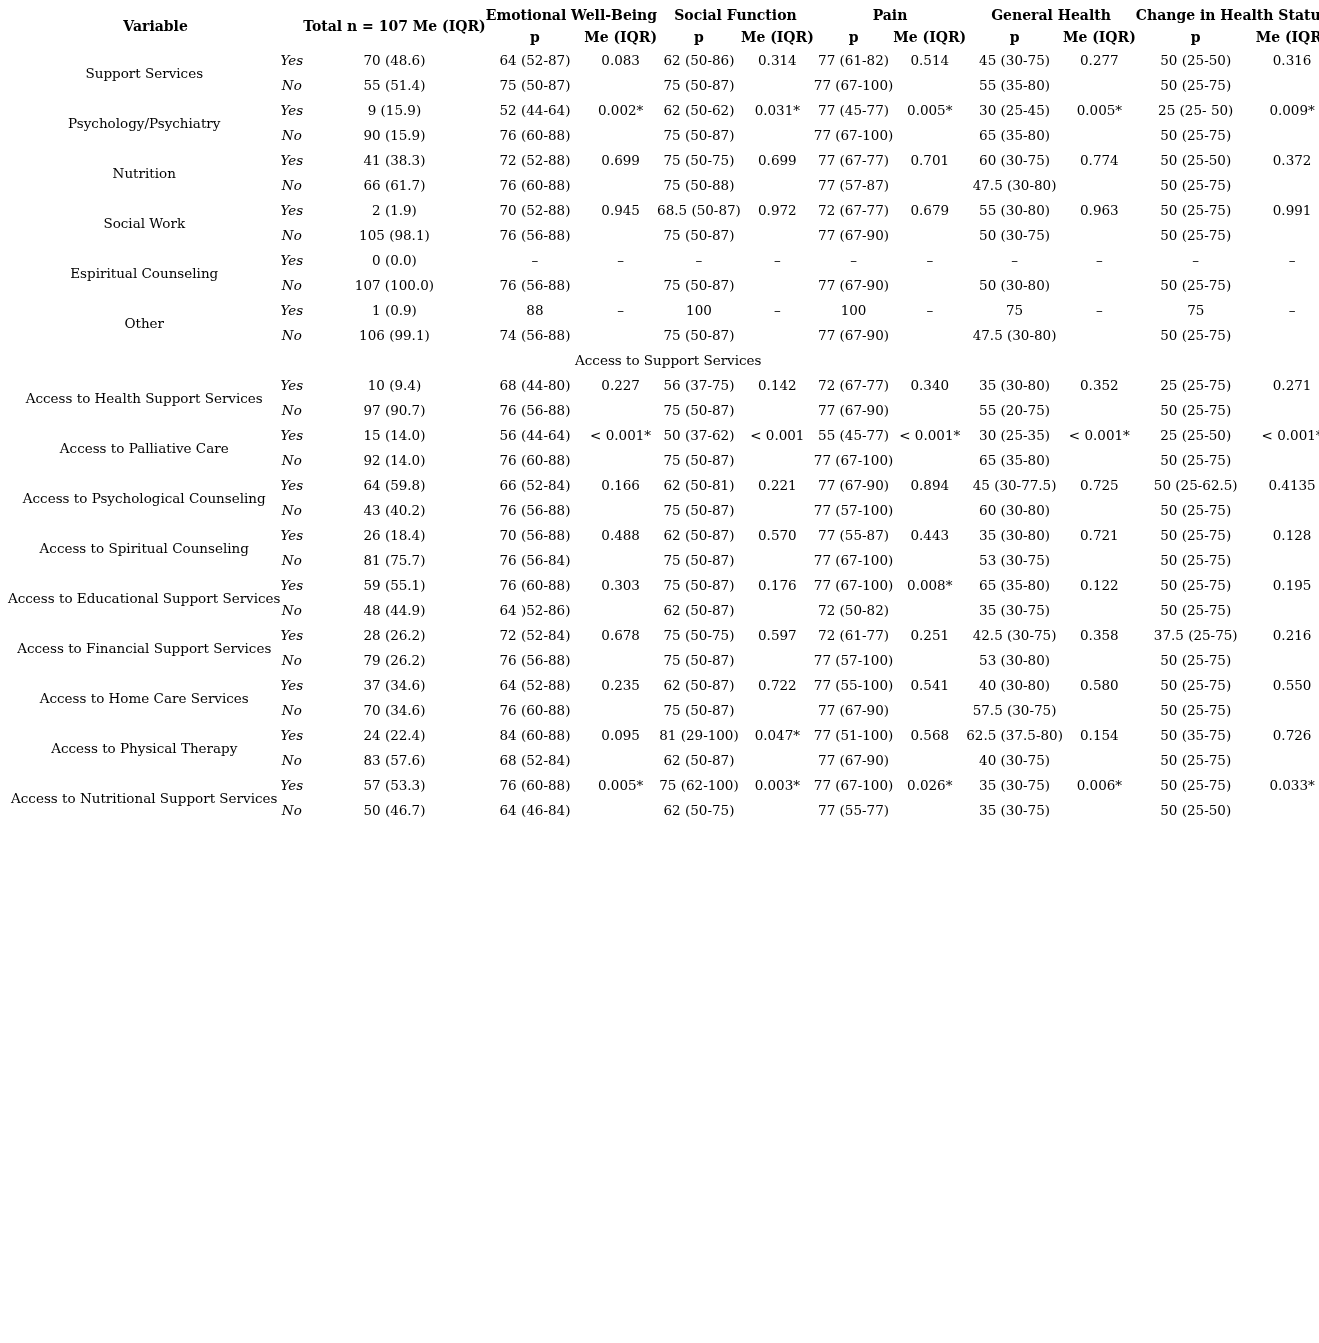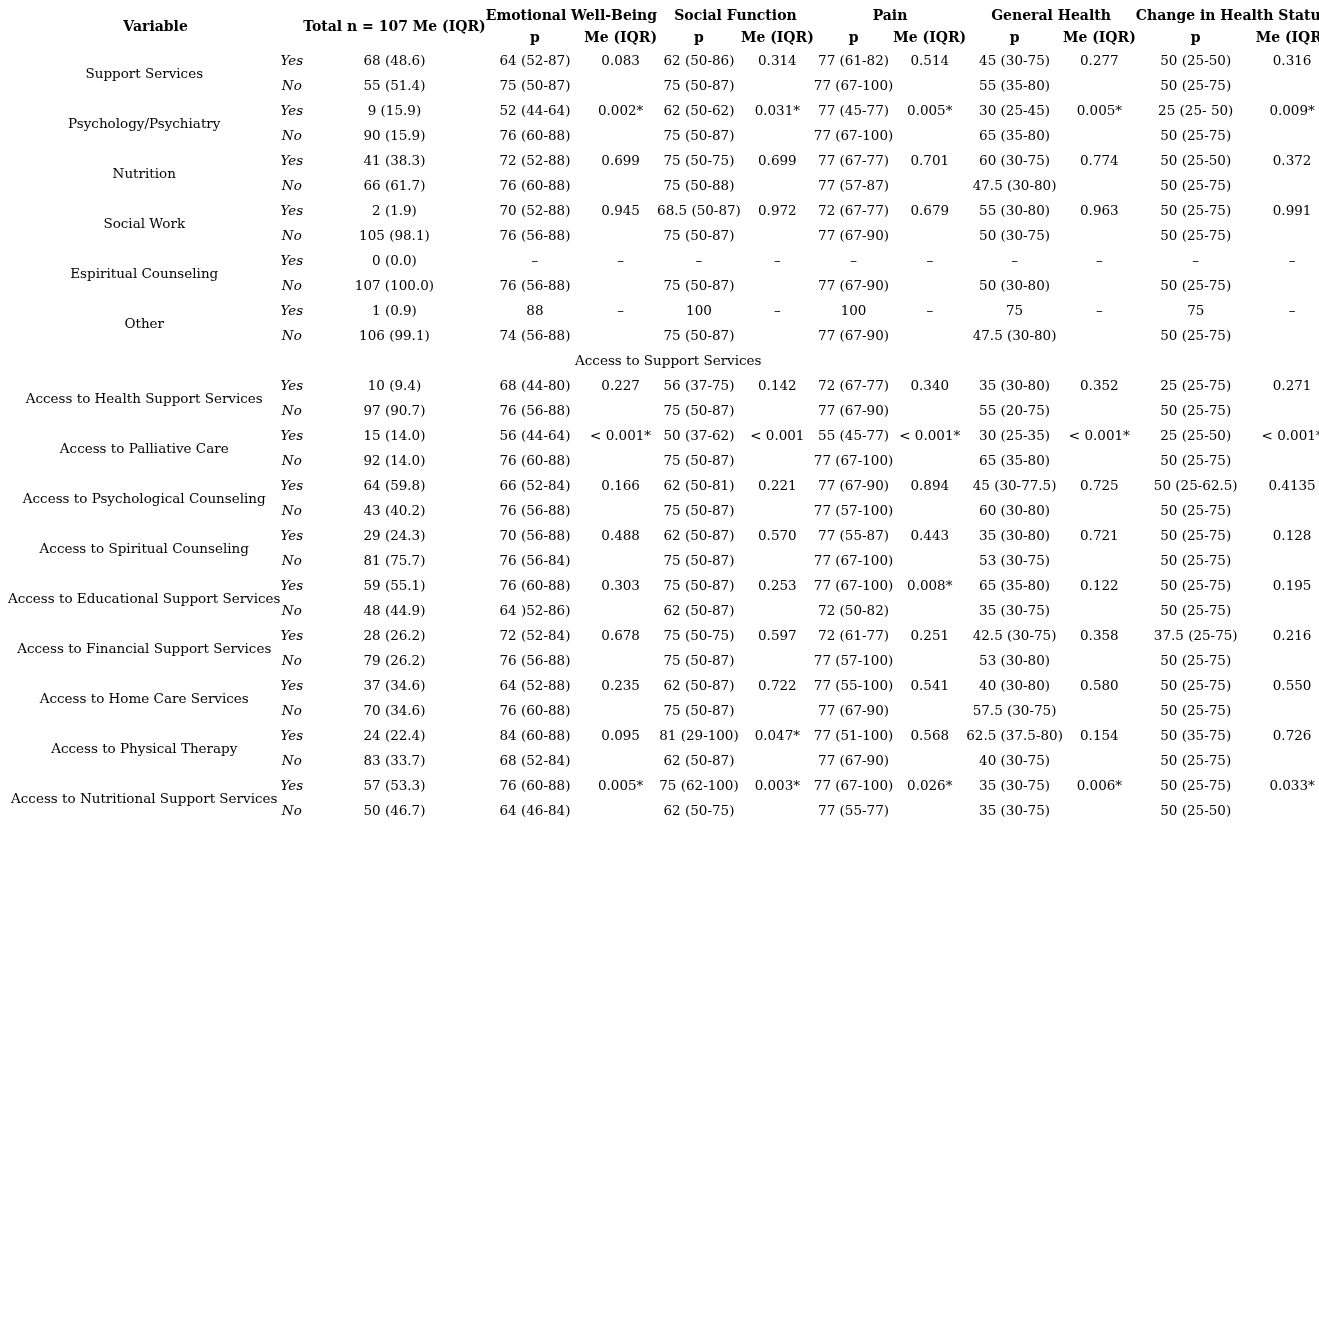--- a/index.html
+++ b/index.html
@@ -78,21 +78,21 @@
         <th>p</th>
         <th>Me (IQR)</th>
         <th>p</th>
         <th>Me (IQR)</th>
       </tr>
   </thead>
   <tbody id="table-body">
       <tr>
         <td class="var-cell" rowspan="2">Support Services</td>
         <td class="yn-cell">Yes</td>
-        <td>68 (48.6)</td>
+        <td>70 (48.6)</td>
         <td>64 (52-87)</td>
         <td>0.083</td>
         <td>62 (50-86)</td>
         <td>0.314</td>
         <td>77 (61-82)</td>
         <td>0.514</td>
         <td>45 (30-75)</td>
         <td>0.277</td>
         <td>50 (25-50)</td>
         <td>0.316</td>
@@ -342,21 +342,21 @@
         <td>77 (57-100)</td>
         <td></td>
         <td>60 (30-80)</td>
         <td></td>
         <td>50 (25-75)</td>
         <td></td>
       </tr>
       <tr>
         <td class="var-cell" rowspan="2">Access to Spiritual Counseling</td>
         <td class="yn-cell">Yes</td>
-        <td>29 (24.3)</td>
+        <td>26 (18.4)</td>
         <td>70 (56-88)</td>
         <td>0.488</td>
         <td>62 (50-87)</td>
         <td>0.570</td>
         <td>77 (55-87)</td>
         <td>0.443</td>
         <td>35 (30-80)</td>
         <td>0.721</td>
         <td>50 (25-75)</td>
         <td>0.128</td>
@@ -375,21 +375,21 @@
         <td>50 (25-75)</td>
         <td></td>
       </tr>
       <tr>
         <td class="var-cell" rowspan="2">Access to Educational Support Services</td>
         <td class="yn-cell">Yes</td>
         <td>59 (55.1)</td>
         <td>76 (60-88)</td>
         <td>0.303</td>
         <td>75 (50-87)</td>
-        <td>0.253</td>
+        <td>0.176</td>
         <td>77 (67-100)</td>
         <td>0.008*</td>
         <td>65 (35-80)</td>
         <td>0.122</td>
         <td>50 (25-75)</td>
         <td>0.195</td>
       </tr>
       <tr>
         <td class="yn-cell">No</td>
         <td>48 (44.9)</td>
@@ -472,21 +472,21 @@
         <td>0.047*</td>
         <td>77 (51-100)</td>
         <td>0.568</td>
         <td>62.5 (37.5-80)</td>
         <td>0.154</td>
         <td>50 (35-75)</td>
         <td>0.726</td>
       </tr>
       <tr>
         <td class="yn-cell">No</td>
-        <td>83 (33.7)</td>
+        <td>83 (57.6)</td>
         <td>68 (52-84)</td>
         <td></td>
         <td>62 (50-87)</td>
         <td></td>
         <td>77 (67-90)</td>
         <td></td>
         <td>40 (30-75)</td>
         <td></td>
         <td>50 (25-75)</td>
         <td></td>

